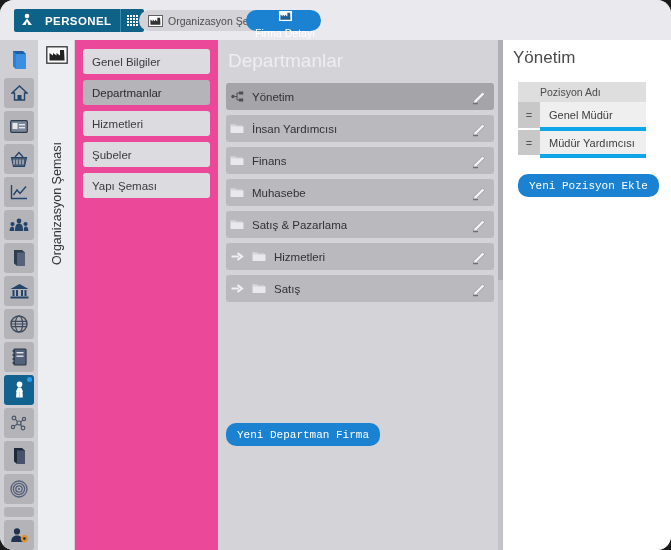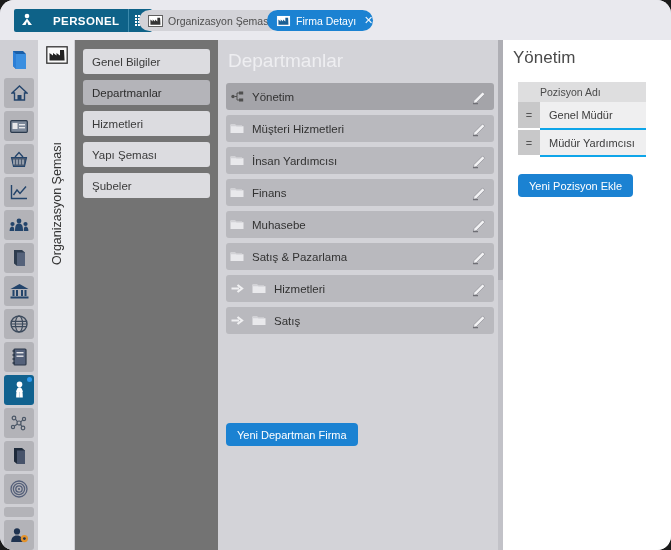--- a/index.html
+++ b/index.html
@@ -22,40 +22,40 @@
     position: absolute; left: 0; top: 0; width: 671px; height: 40px;
     background: #e9e9ee;
   }
   #logo {
     position: absolute; left: 14px; top: 9px;
     height: 23px; display: flex; align-items: stretch;
     border-radius: 2px; overflow: hidden;
   }
   #logo-main {
     background: #0e6288; color: #ffffff;
-    display: flex; align-items: center; gap: 20px;
+    display: flex; align-items: center; gap: 12px;
     padding: 0 9px 0 7px;
     font-size: 11.5px; font-weight: bold; letter-spacing: .4px;
   }
   #logo-grid {
     background: #0e6288; width: 24px;
     display: flex; align-items: center; justify-content: center;
     border-left: 1px solid #3c8aac;
   }
   .grid-glyph { display:grid; grid-template-columns: repeat(4,2px); grid-template-rows: repeat(4,2px); gap:1px; }
   .grid-glyph i { background:#fff; display:block; }
 
   .tab {
     position: absolute; top: 10px; height: 21px;
     display: flex; align-items: center; gap: 5px;
     padding: 0 9px; border-radius: 11px;
     font-size: 10.5px; white-space: nowrap;
   }
   #tab-org { left: 139px; background: #d3d3d8; color: #4e4e4e; }
-  #tab-firma { left: 267px; background: #1b82d2; color: #ffffff; padding-right: 0; }
+  #tab-firma { left: 246px; background: #1b82d2; color: #ffffff; padding-right: 6px; flex-direction: column; }
   .tab-close { font-size: 11px; margin-left: 3px; opacity:.95; line-height:1; }
 
   .factory-icon { width: 15px; height: 12px; display:block; }
 
   
   #rail {
     position: absolute; left: 0; top: 40px; width: 38px; height: 510px;
     background: #cfcfd4;
   }
   .rail-btn {
@@ -90,21 +90,21 @@
     position: absolute; left: 0; top: 34px; width: 37px; height: 260px;
     display: flex; align-items: center; justify-content: center;
     font-size: 12.5px; color: #333;
     writing-mode: vertical-rl; transform: rotate(180deg);
     white-space: nowrap;
   }
 
   
   #submenu {
     position: absolute; left: 75px; top: 40px; width: 143px; height: 510px;
-    background: #737373;
+    background: #ec4899;
   }
   .menu-item {
     position: relative; margin: 0 8px 6px 8px; height: 25px;
     background: #dcdce0; border-radius: 3px;
     display: flex; align-items: center; padding-left: 9px;
     font-size: 11.5px; color: #3a3a3a;
   }
   .menu-item:first-child { margin-top: 9px; }
   .menu-item.selected { background: #b4b4b9; color: #2c2c2c; }
 
@@ -128,22 +128,22 @@
   .dept-indent { width: 22px; display:flex; align-items:center; justify-content:center; }
   .dept-icon { width: 22px; display:flex; align-items:center; justify-content:center; }
   .dept-label { padding-left: 4px; }
   .dept-edit {
     position: absolute; right: 4px; top: 2px;
     width: 22px; height: 22px;
     display:flex; align-items:center; justify-content:center;
   }
   .btn-primary {
     background: #1b82d2; color: #fff; border: none;
-    border-radius: 4px; height: 23px; padding: 0 11px;
-    font-family: Liberation Sans, sans-serif;
+    border-radius: 10px; height: 23px; padding: 0 11px;
+    font-family: Liberation Mono, monospace;
     font-size: 11px; cursor: pointer;
   }
   #add-dept { position: absolute; left: 8px; top: 383px; }
 
   
   #main-scroll {
     position: absolute; right: 0; top: 0; width: 5px; height: 510px;
     background: #c2c2c8;
   }
   #main-scroll i {
@@ -169,21 +169,21 @@
     font-size: 10.5px; font-weight: normal; text-align: left;
     padding: 4px 6px 4px 22px; height: 19px;
   }
   #pos-table td.handle {
     width: 22px; background: #c8c8c9; text-align: center;
     font-size: 11px; color: #555; height: 27px;
     border-bottom: 2px solid #ffffff;
   }
   #pos-table td.name {
     padding-left: 9px; font-size: 11px; color: #3c3c3c;
-    background: #efeff0; border-bottom: 2px solid #0ea5e9;
+    background: #efeff0; border-bottom: 4px solid #0ea5e9;
   }
   #add-pos { position: absolute; left: 15px; top: 134px; }
 </style>
 </head>
 <body>
 
 <div id="app">
 
   <div id="topbar">
 
@@ -397,24 +397,24 @@
     <div class="menu-item">
         <span>Genel Bilgiler</span>
       </div>
     <div class="menu-item selected">
         <span>Departmanlar</span>
       </div>
     <div class="menu-item">
         <span>Hizmetleri</span>
       </div>
     <div class="menu-item">
+        <span>Şubeler</span>
+      </div>
+    <div class="menu-item">
         <span>Yapı Şeması</span>
-      </div>
-    <div class="menu-item">
-        <span>Şubeler</span>
       </div>
   </div>
 
   <div id="main">
     <div id="main-title">Departmanlar</div>
 
     <div id="dept-list">
 
       <div class="dept-row selected">
         <span class="dept-icon">
@@ -428,35 +428,20 @@
         <span class="dept-label">Yönetim</span>
         <span class="dept-edit">
           <svg width="17" height="17" viewBox="0 0 17 17">
               <path d="M3 12.5 L11.6 3.9 L13.8 6.1 L5.2 14.7 L2.4 15.3 Z" fill="#f2f2f4" stroke="#8d8d93" stroke-width="0.7"></path>
               <path d="M2 15.6 L7 15.6" stroke="#6f6f75" stroke-width="1.3"></path>
             </svg>
         </span>
       </div>
 
 
-      <div class="dept-row">
-        <span class="dept-icon">
-          <svg width="14" height="11" viewBox="0 0 14 11">
-              <path d="M0.5 2 L5 2 L6.3 3.3 L13.5 3.3 L13.5 10 L0.5 10 Z" fill="#e9e9ec"></path>
-              <path d="M0.5 1 L5 1 L6.3 2.3 L12 2.3 L12 3.3 L0.5 3.3 Z" fill="#d2d2d6"></path>
-            </svg>
-        </span>
-        <span class="dept-label">Müşteri Hizmetleri</span>
-        <span class="dept-edit">
-          <svg width="17" height="17" viewBox="0 0 17 17">
-              <path d="M3 12.5 L11.6 3.9 L13.8 6.1 L5.2 14.7 L2.4 15.3 Z" fill="#f2f2f4" stroke="#8d8d93" stroke-width="0.7"></path>
-              <path d="M2 15.6 L7 15.6" stroke="#6f6f75" stroke-width="1.3"></path>
-            </svg>
-        </span>
-      </div>
 
       <div class="dept-row">
         <span class="dept-icon">
           <svg width="14" height="11" viewBox="0 0 14 11">
               <path d="M0.5 2 L5 2 L6.3 3.3 L13.5 3.3 L13.5 10 L0.5 10 Z" fill="#e9e9ec"></path>
               <path d="M0.5 1 L5 1 L6.3 2.3 L12 2.3 L12 3.3 L0.5 3.3 Z" fill="#d2d2d6"></path>
             </svg>
         </span>
         <span class="dept-label">İnsan Yardımcısı</span>
         <span class="dept-edit">

